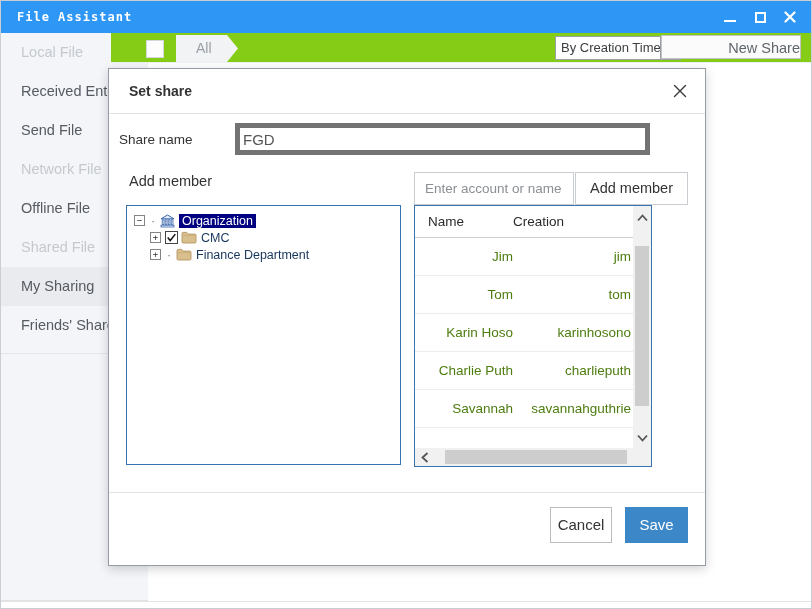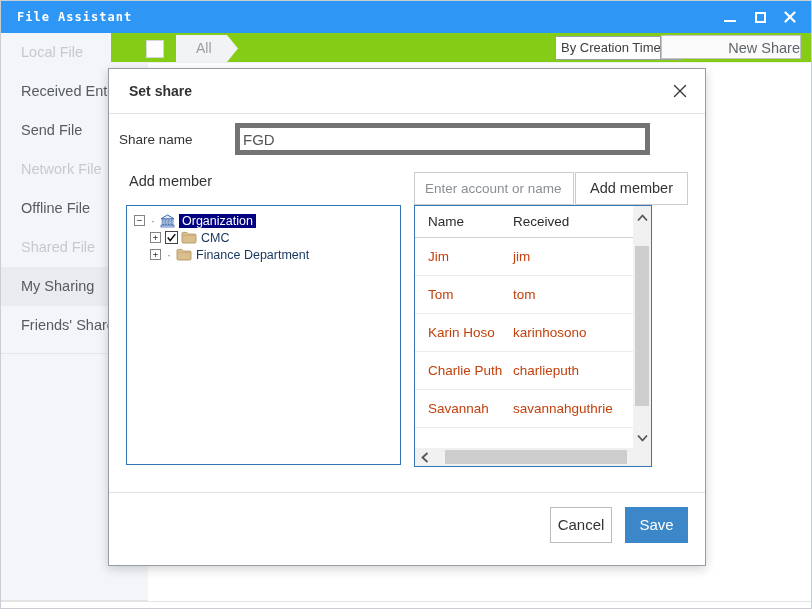--- a/index.html
+++ b/index.html
@@ -90,22 +90,22 @@
 
   
   .table-box { position:absolute; left:305px; top:136px; width:238px; height:262px;
                border:1px solid #3575b5; background:#fff; overflow:hidden; }
   .mt-header { position:absolute; left:0; top:0; width:254px; height:32px;
                border-bottom:1px solid #cfcfcf; display:grid;
                grid-template-columns:85px 118px 1fr; align-items:center; padding-left:13px;
                font-size:13.5px; color:#2b2b2b; background:#fff; }
   .mt-rows { position:absolute; left:0; top:32px; width:254px; }
   .m-row { height:38px; display:grid; grid-template-columns:85px 118px 1fr;
-           align-items:center; padding-left:13px; font-size:13.5px; color:#c2410c;
-           border-bottom:1px solid #ececec; background:#fff; }
+           align-items:center; padding-left:13px; font-size:13.5px; color:#4d7c0f;
+           border-bottom:1px solid #ececec; background:#fff;text-align:right; }
   .m-row .rm { display:flex; justify-content:flex-end; padding-right:10px; cursor:pointer; }
 
   
   .vbar { position:absolute; right:0; top:0; width:18px; height:260px; background:#f1f1f1; }
   .vbar .chev-up { position:absolute; left:0; top:4px; width:18px; height:16px; cursor:pointer; }
   .vbar .chev-dn { position:absolute; left:0; bottom:20px; width:18px; height:16px; cursor:pointer; }
   .vthumb { position:absolute; left:2px; top:40px; width:14px; height:160px; background:#cdcdcd; cursor:pointer; }
   .hbar { position:absolute; left:0; bottom:0; width:254px; height:18px; background:#f1f1f1; }
   .hbar .chev-l { position:absolute; left:2px; top:1px; width:16px; height:16px; cursor:pointer; }
   .hbar .chev-r { position:absolute; right:2px; top:1px; width:16px; height:16px; cursor:pointer; }
@@ -237,21 +237,21 @@
   </div>
 </div>
     </div>
 
     <input class="acct-input" type="text" placeholder="Enter account or name" style="">
     <div class="addmember-btn">Add member</div>
 
     <div class="table-box">
       <div class="mt-header">
         <span>Name</span>
-        <span>Received</span>
+        <span>Creation</span>
         <span></span>
       </div>
       <div class="mt-rows" id="member-rows">
   <div class="m-row">
     <span class="c-name">Jim</span>
     <span class="c-account">jim</span>
     <span class="rm">
       <svg width="19" height="18" viewBox="0 0 19 18">
         <circle cx="8" cy="4.8" r="3.2" fill="#c9a15f" stroke="#8a6d3b" stroke-width="0.6"></circle>
         <path d="M2.2 15.8 C2.2 10.8 5.8 9.4 8 9.4 C10.2 9.4 13.8 10.8 13.8 15.8 Z" fill="#7d9c42" stroke="#5d7a2e" stroke-width="0.6"></path>

